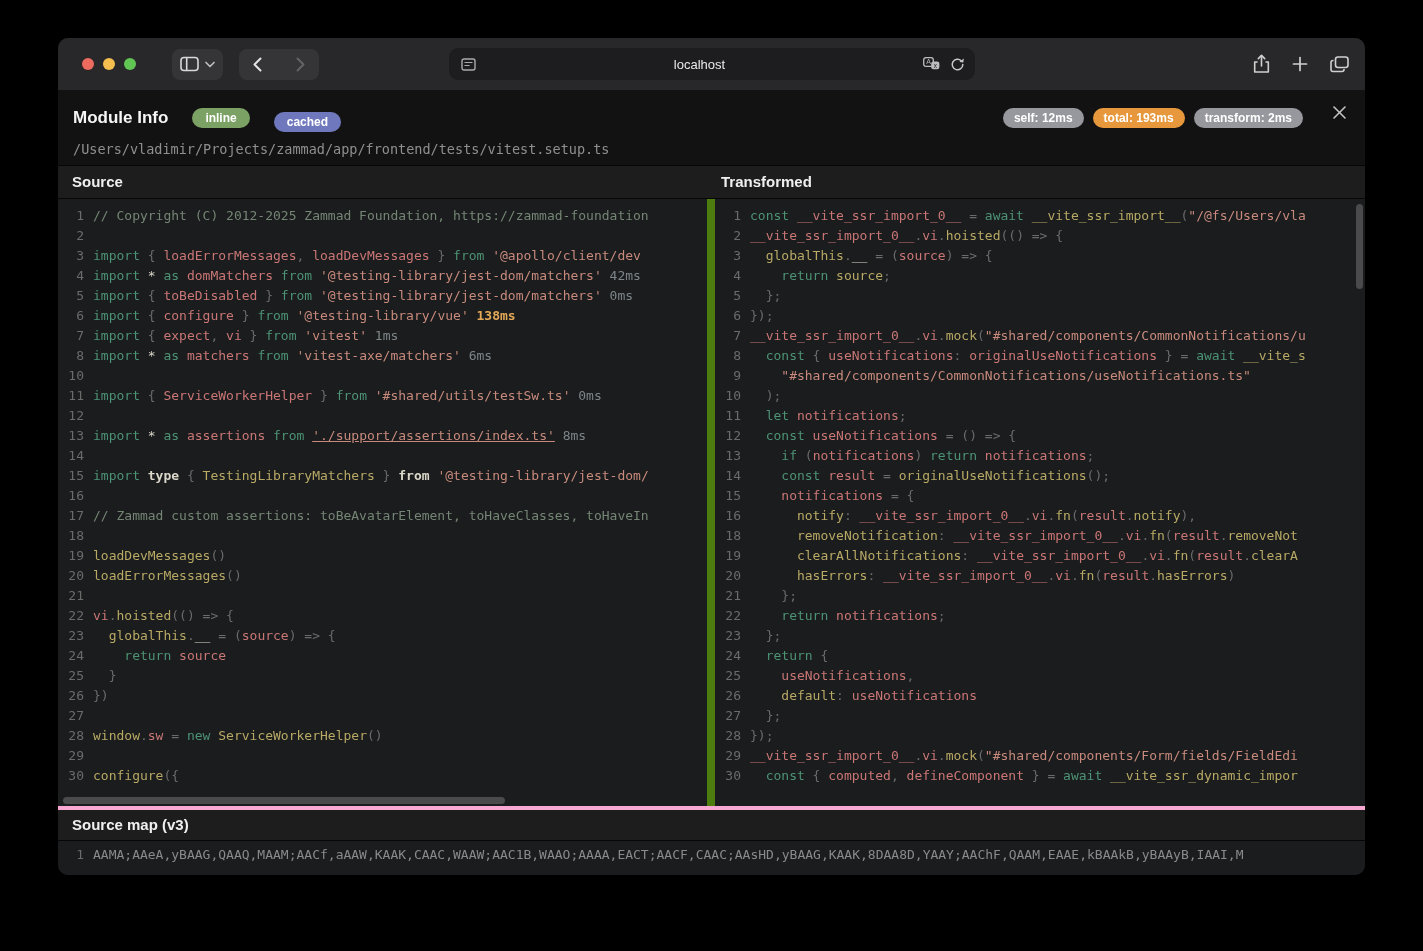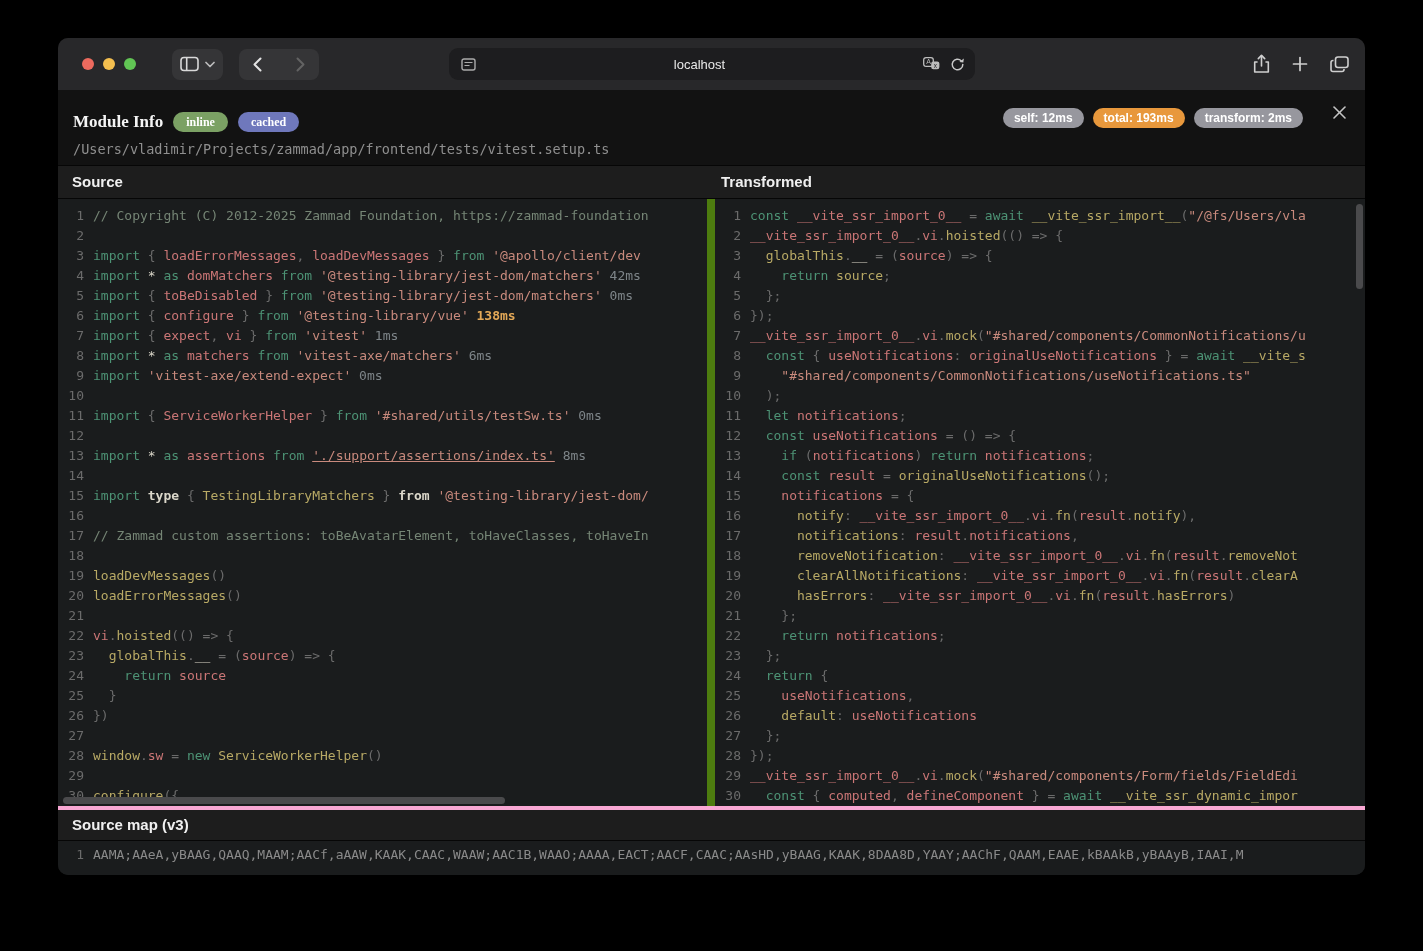--- a/index.html
+++ b/index.html
@@ -16,21 +16,21 @@
   .nav-half{width:37px;height:31px;display:flex;align-items:center;justify-content:center;}
   .urlbar{position:absolute;left:391px;top:10px;width:526px;height:32px;background:#1d1d1f;border-radius:9px;display:flex;align-items:center;}
   .url-text{flex:1;text-align:center;color:#e9e9e9;font-size:13px;}
   .url-left{margin-left:12px;display:flex;}
   .url-right{margin-right:10px;display:flex;gap:10px;align-items:center;}
   .tb-right{position:absolute;right:16px;top:10px;height:32px;display:flex;align-items:center;gap:22px;}
   .icon-btn{display:flex;align-items:center;justify-content:center;cursor:default;}
 
   
   .module-header{height:75px;background:#121212;position:relative;flex:0 0 auto;}
-  .mh-row{display:flex;align-items:flex-end;gap:10px;padding:14px 0 0 15px;font-family:Liberation Serif, serif;}
+  .mh-row{display:flex;align-items:center;gap:24px;padding:14px 0 0 15px;}
   .mh-title{font-size:17px;font-weight:bold;color:#f5f5f5;}
   .badge{font-size:12px;font-weight:bold;color:#fff;border-radius:999px;padding:4px 13px;line-height:1;}
   .badge.inline{background:#7ba164;}
   .badge.cached{background:#6f78bc;margin-top:8px;}
   .mh-path{padding:9px 0 0 15px;font-family:"DejaVu Sans Mono",monospace;font-size:13.5px;color:#8f8f8f;}
   .pills{position:absolute;right:62px;top:18px;display:flex;gap:9px;}
   .pill{font-size:12px;font-weight:bold;color:#fff;border-radius:999px;padding:4px 11px;line-height:1;}
   .pill.gray{background:#97979e;}
   .pill.orange{background:#e8983c;}
   .mh-close{position:absolute;right:17px;top:13px;width:18px;height:18px;display:flex;align-items:center;justify-content:center;}
@@ -188,21 +188,20 @@
     <div class="pane src">
       <div id="source-lines">
           <div class="cl"><span class="ln">1</span><span class="lc"><span class="tk-c">// Copyright (C) 2012-2025 Zammad Foundation, https://zammad-foundation</span></span></div>
           <div class="cl"><span class="ln">2</span><span class="lc"></span></div>
           <div class="cl"><span class="ln">3</span><span class="lc"><span class="tk-k">import</span><span class="tk-p"> { </span><span class="tk-v">loadErrorMessages</span><span class="tk-p">, </span><span class="tk-v">loadDevMessages</span><span class="tk-p"> } </span><span class="tk-k">from</span><span class="tk-s"> '@apollo/client/dev</span></span></div>
           <div class="cl"><span class="ln">4</span><span class="lc"><span class="tk-k">import</span><span class="tk-t"> * </span><span class="tk-k">as</span><span class="tk-v"> domMatchers </span><span class="tk-k">from</span><span class="tk-s"> '@testing-library/jest-dom/matchers'</span><span class="tk-d"> 42ms</span></span></div>
           <div class="cl"><span class="ln">5</span><span class="lc"><span class="tk-k">import</span><span class="tk-p"> { </span><span class="tk-v">toBeDisabled</span><span class="tk-p"> } </span><span class="tk-k">from</span><span class="tk-s"> '@testing-library/jest-dom/matchers'</span><span class="tk-d"> 0ms</span></span></div>
           <div class="cl"><span class="ln">6</span><span class="lc"><span class="tk-k">import</span><span class="tk-p"> { </span><span class="tk-v">configure</span><span class="tk-p"> } </span><span class="tk-k">from</span><span class="tk-s"> '@testing-library/vue'</span><span class="tk-hl"> 138ms</span></span></div>
           <div class="cl"><span class="ln">7</span><span class="lc"><span class="tk-k">import</span><span class="tk-p"> { </span><span class="tk-v">expect</span><span class="tk-p">, </span><span class="tk-v">vi</span><span class="tk-p"> } </span><span class="tk-k">from</span><span class="tk-s"> 'vitest'</span><span class="tk-d"> 1ms</span></span></div>
           <div class="cl"><span class="ln">8</span><span class="lc"><span class="tk-k">import</span><span class="tk-t"> * </span><span class="tk-k">as</span><span class="tk-v"> matchers </span><span class="tk-k">from</span><span class="tk-s"> 'vitest-axe/matchers'</span><span class="tk-d"> 6ms</span></span></div>
-          <div class="cl"><span class="ln">9</span><span class="lc"><span class="tk-k">import</span><span class="tk-s"> 'vitest-axe/extend-expect'</span><span class="tk-d"> 0ms</span></span></div>
           <div class="cl"><span class="ln">10</span><span class="lc"></span></div>
           <div class="cl"><span class="ln">11</span><span class="lc"><span class="tk-k">import</span><span class="tk-p"> { </span><span class="tk-v">ServiceWorkerHelper</span><span class="tk-p"> } </span><span class="tk-k">from</span><span class="tk-s"> '#shared/utils/testSw.ts'</span><span class="tk-d"> 0ms</span></span></div>
           <div class="cl"><span class="ln">12</span><span class="lc"></span></div>
           <div class="cl"><span class="ln">13</span><span class="lc"><span class="tk-k">import</span><span class="tk-t"> * </span><span class="tk-k">as</span><span class="tk-v"> assertions </span><span class="tk-k">from</span><span class="tk-p"> </span><span class="tk-u">'./support/assertions/index.ts'</span><span class="tk-d"> 8ms</span></span></div>
           <div class="cl"><span class="ln">14</span><span class="lc"></span></div>
           <div class="cl"><span class="ln">15</span><span class="lc"><span class="tk-k">import</span><span class="tk-b"> type </span><span class="tk-p">{ </span><span class="tk-f">TestingLibraryMatchers</span><span class="tk-p"> } </span><span class="tk-b">from</span><span class="tk-s"> '@testing-library/jest-dom/</span></span></div>
           <div class="cl"><span class="ln">16</span><span class="lc"></span></div>
           <div class="cl"><span class="ln">17</span><span class="lc"><span class="tk-c">// Zammad custom assertions: toBeAvatarElement, toHaveClasses, toHaveIn</span></span></div>
           <div class="cl"><span class="ln">18</span><span class="lc"></span></div>
           <div class="cl"><span class="ln">19</span><span class="lc"><span class="tk-f">loadDevMessages</span><span class="tk-p">()</span></span></div>
@@ -231,21 +230,20 @@
           <div class="cl"><span class="ln">7</span><span class="lc"><span class="tk-v">__vite_ssr_import_0__</span><span class="tk-p">.</span><span class="tk-v">vi</span><span class="tk-p">.</span><span class="tk-f">mock</span><span class="tk-p">(</span><span class="tk-s">"#shared/components/CommonNotifications/u</span></span></div>
           <div class="cl"><span class="ln">8</span><span class="lc"><span class="tk-p">  </span><span class="tk-k">const</span><span class="tk-p"> { </span><span class="tk-v">useNotifications</span><span class="tk-p">: </span><span class="tk-v">originalUseNotifications</span><span class="tk-p"> } = </span><span class="tk-k">await</span><span class="tk-f"> __vite_s</span></span></div>
           <div class="cl"><span class="ln">9</span><span class="lc"><span class="tk-s">    "#shared/components/CommonNotifications/useNotifications.ts"</span></span></div>
           <div class="cl"><span class="ln">10</span><span class="lc"><span class="tk-p">  );</span></span></div>
           <div class="cl"><span class="ln">11</span><span class="lc"><span class="tk-p">  </span><span class="tk-k">let</span><span class="tk-v"> notifications</span><span class="tk-p">;</span></span></div>
           <div class="cl"><span class="ln">12</span><span class="lc"><span class="tk-p">  </span><span class="tk-k">const</span><span class="tk-v"> useNotifications</span><span class="tk-p"> = () =&gt; {</span></span></div>
           <div class="cl"><span class="ln">13</span><span class="lc"><span class="tk-p">    </span><span class="tk-k">if</span><span class="tk-p"> (</span><span class="tk-v">notifications</span><span class="tk-p">) </span><span class="tk-k">return</span><span class="tk-v"> notifications</span><span class="tk-p">;</span></span></div>
           <div class="cl"><span class="ln">14</span><span class="lc"><span class="tk-p">    </span><span class="tk-k">const</span><span class="tk-v"> result</span><span class="tk-p"> = </span><span class="tk-f">originalUseNotifications</span><span class="tk-p">();</span></span></div>
           <div class="cl"><span class="ln">15</span><span class="lc"><span class="tk-p">    </span><span class="tk-v">notifications</span><span class="tk-p"> = {</span></span></div>
           <div class="cl"><span class="ln">16</span><span class="lc"><span class="tk-p">      </span><span class="tk-f">notify</span><span class="tk-p">: </span><span class="tk-v">__vite_ssr_import_0__</span><span class="tk-p">.</span><span class="tk-v">vi</span><span class="tk-p">.</span><span class="tk-f">fn</span><span class="tk-p">(</span><span class="tk-v">result</span><span class="tk-p">.</span><span class="tk-f">notify</span><span class="tk-p">),</span></span></div>
-          <div class="cl"><span class="ln">17</span><span class="lc"><span class="tk-p">      </span><span class="tk-f">notifications</span><span class="tk-p">: </span><span class="tk-v">result</span><span class="tk-p">.</span><span class="tk-v">notifications</span><span class="tk-p">,</span></span></div>
           <div class="cl"><span class="ln">18</span><span class="lc"><span class="tk-p">      </span><span class="tk-f">removeNotification</span><span class="tk-p">: </span><span class="tk-v">__vite_ssr_import_0__</span><span class="tk-p">.</span><span class="tk-v">vi</span><span class="tk-p">.</span><span class="tk-f">fn</span><span class="tk-p">(</span><span class="tk-v">result</span><span class="tk-p">.</span><span class="tk-f">removeNot</span></span></div>
           <div class="cl"><span class="ln">19</span><span class="lc"><span class="tk-p">      </span><span class="tk-f">clearAllNotifications</span><span class="tk-p">: </span><span class="tk-v">__vite_ssr_import_0__</span><span class="tk-p">.</span><span class="tk-v">vi</span><span class="tk-p">.</span><span class="tk-f">fn</span><span class="tk-p">(</span><span class="tk-v">result</span><span class="tk-p">.</span><span class="tk-f">clearA</span></span></div>
           <div class="cl"><span class="ln">20</span><span class="lc"><span class="tk-p">      </span><span class="tk-f">hasErrors</span><span class="tk-p">: </span><span class="tk-v">__vite_ssr_import_0__</span><span class="tk-p">.</span><span class="tk-v">vi</span><span class="tk-p">.</span><span class="tk-f">fn</span><span class="tk-p">(</span><span class="tk-v">result</span><span class="tk-p">.</span><span class="tk-f">hasErrors</span><span class="tk-p">)</span></span></div>
           <div class="cl"><span class="ln">21</span><span class="lc"><span class="tk-p">    };</span></span></div>
           <div class="cl"><span class="ln">22</span><span class="lc"><span class="tk-p">    </span><span class="tk-k">return</span><span class="tk-v"> notifications</span><span class="tk-p">;</span></span></div>
           <div class="cl"><span class="ln">23</span><span class="lc"><span class="tk-p">  };</span></span></div>
           <div class="cl"><span class="ln">24</span><span class="lc"><span class="tk-p">  </span><span class="tk-k">return</span><span class="tk-p"> {</span></span></div>
           <div class="cl"><span class="ln">25</span><span class="lc"><span class="tk-p">    </span><span class="tk-v">useNotifications</span><span class="tk-p">,</span></span></div>
           <div class="cl"><span class="ln">26</span><span class="lc"><span class="tk-p">    </span><span class="tk-f">default</span><span class="tk-p">: </span><span class="tk-v">useNotifications</span></span></div>
           <div class="cl"><span class="ln">27</span><span class="lc"><span class="tk-p">  };</span></span></div>

